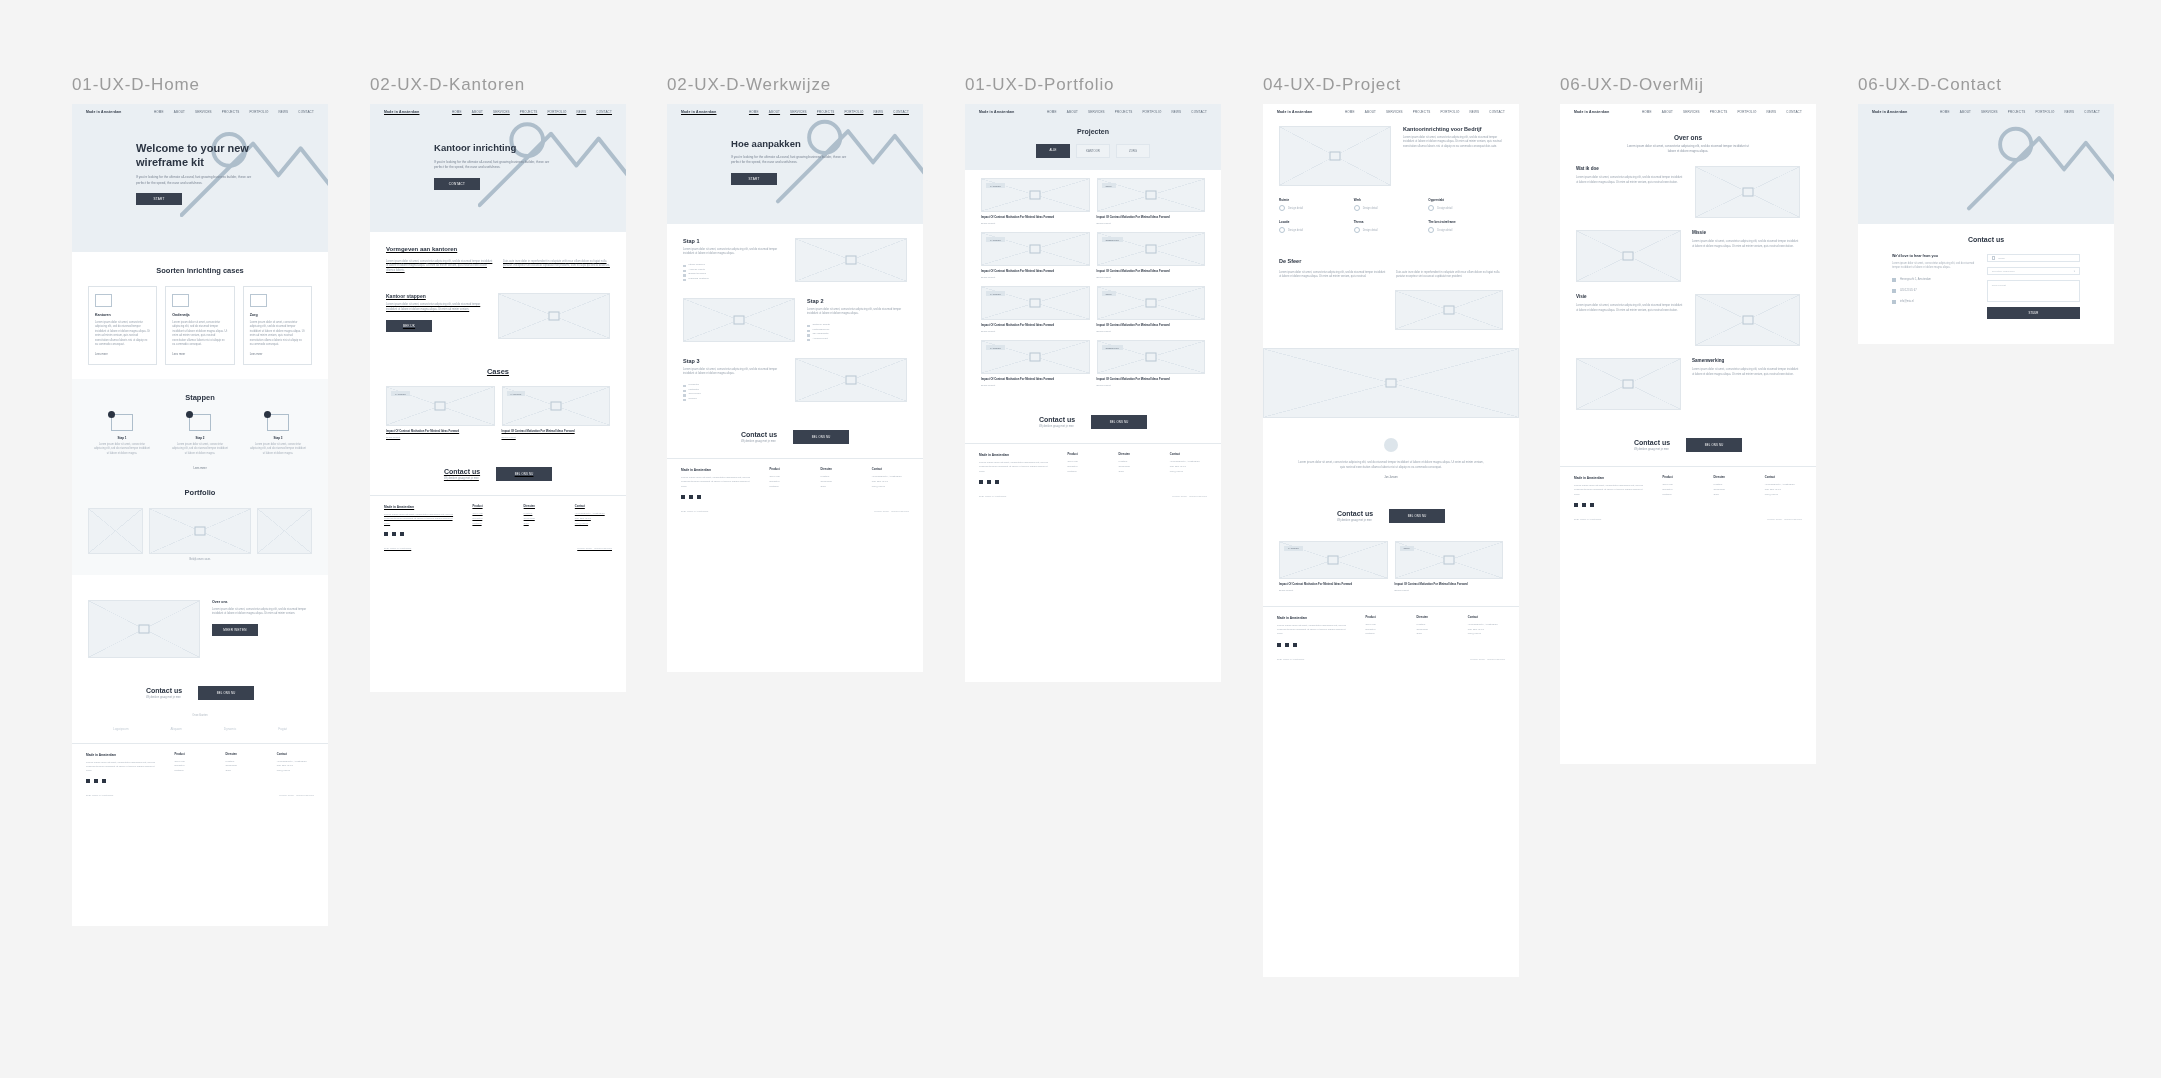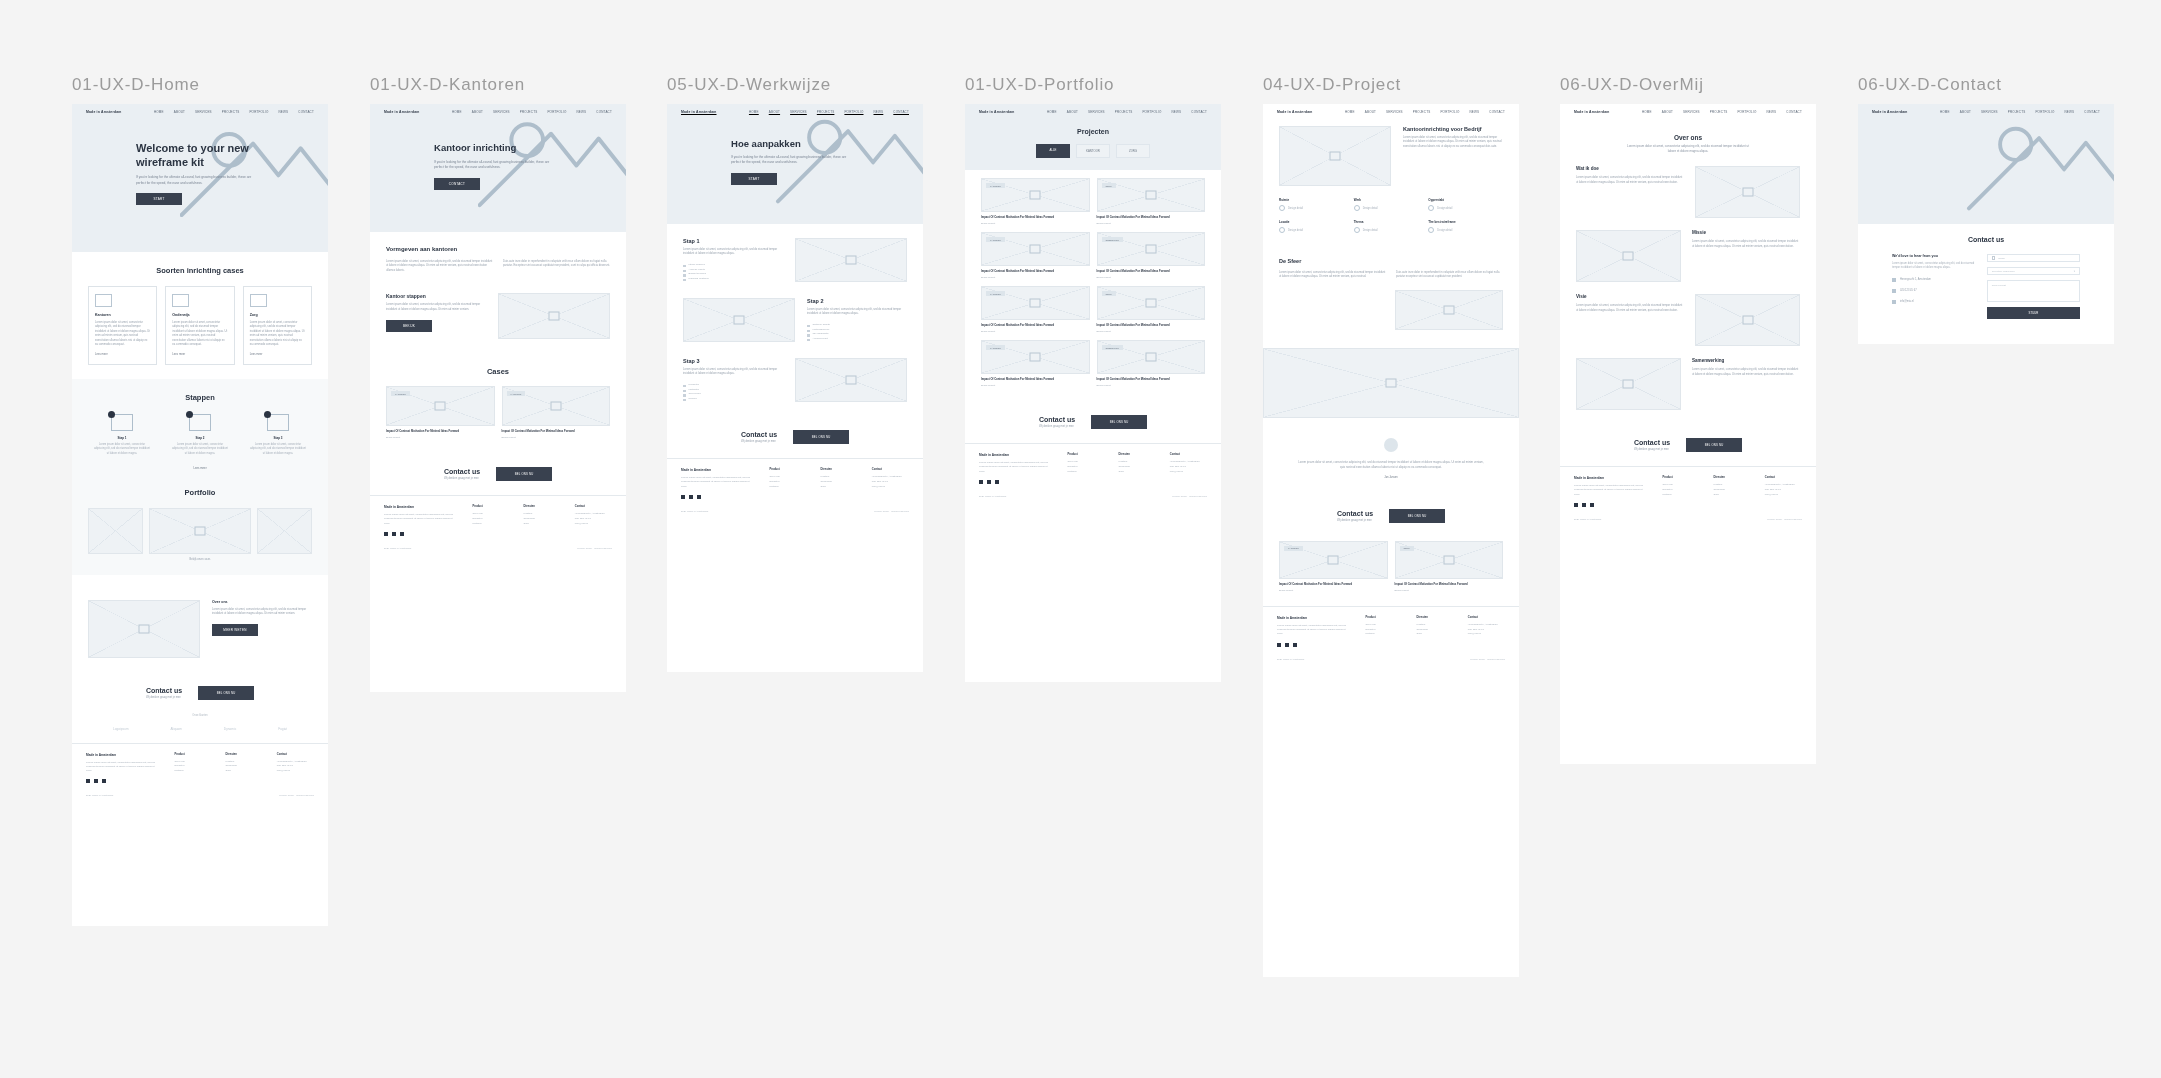--- a/index.html
+++ b/index.html
@@ -335,22 +335,22 @@
         </div>
       </div>
       <div class="f-bottom">
         <span>2024 Made in Amsterdam</span>
         <span>Privacy Policy · Terms of Service</span>
       </div>
     </div>
   </div>
 
   <div class="artboard-wrap" style="left:370px; top:75px;">
-    <div class="artboard-title">01-UX-D-Kantoren</div>
-    <div class="artboard" style="width:256px; height:588px;">
+    <div class="artboard-title">02-UX-D-Kantoren</div>
+    <div class="artboard" style="width:256px; height:588px;text-decoration:underline;">
 
       <div class="hero" style="height:128px;">
         <div class="nav">
           <div class="logo">Made in Amsterdam</div>
           <div class="navlinks">
             <span>HOME</span>
             <span>ABOUT</span>
             <span>SERVICES</span>
             <span>PROJECTS</span>
             <span>PORTFOLIO</span>
@@ -452,21 +452,21 @@
         </div>
       </div>
       <div class="f-bottom">
         <span>2024 Made in Amsterdam</span>
         <span>Privacy Policy · Terms of Service</span>
       </div>
     </div>
   </div>
 
   <div class="artboard-wrap" style="left:667px; top:75px;">
-    <div class="artboard-title">05-UX-D-Werkwijze</div>
+    <div class="artboard-title">02-UX-D-Werkwijze</div>
     <div class="artboard" style="width:256px; height:568px;">
 
       <div class="hero" style="height:120px;text-decoration:underline;">
         <div class="nav">
           <div class="logo">Made in Amsterdam</div>
           <div class="navlinks">
             <span>HOME</span>
             <span>ABOUT</span>
             <span>SERVICES</span>
             <span>PROJECTS</span>

